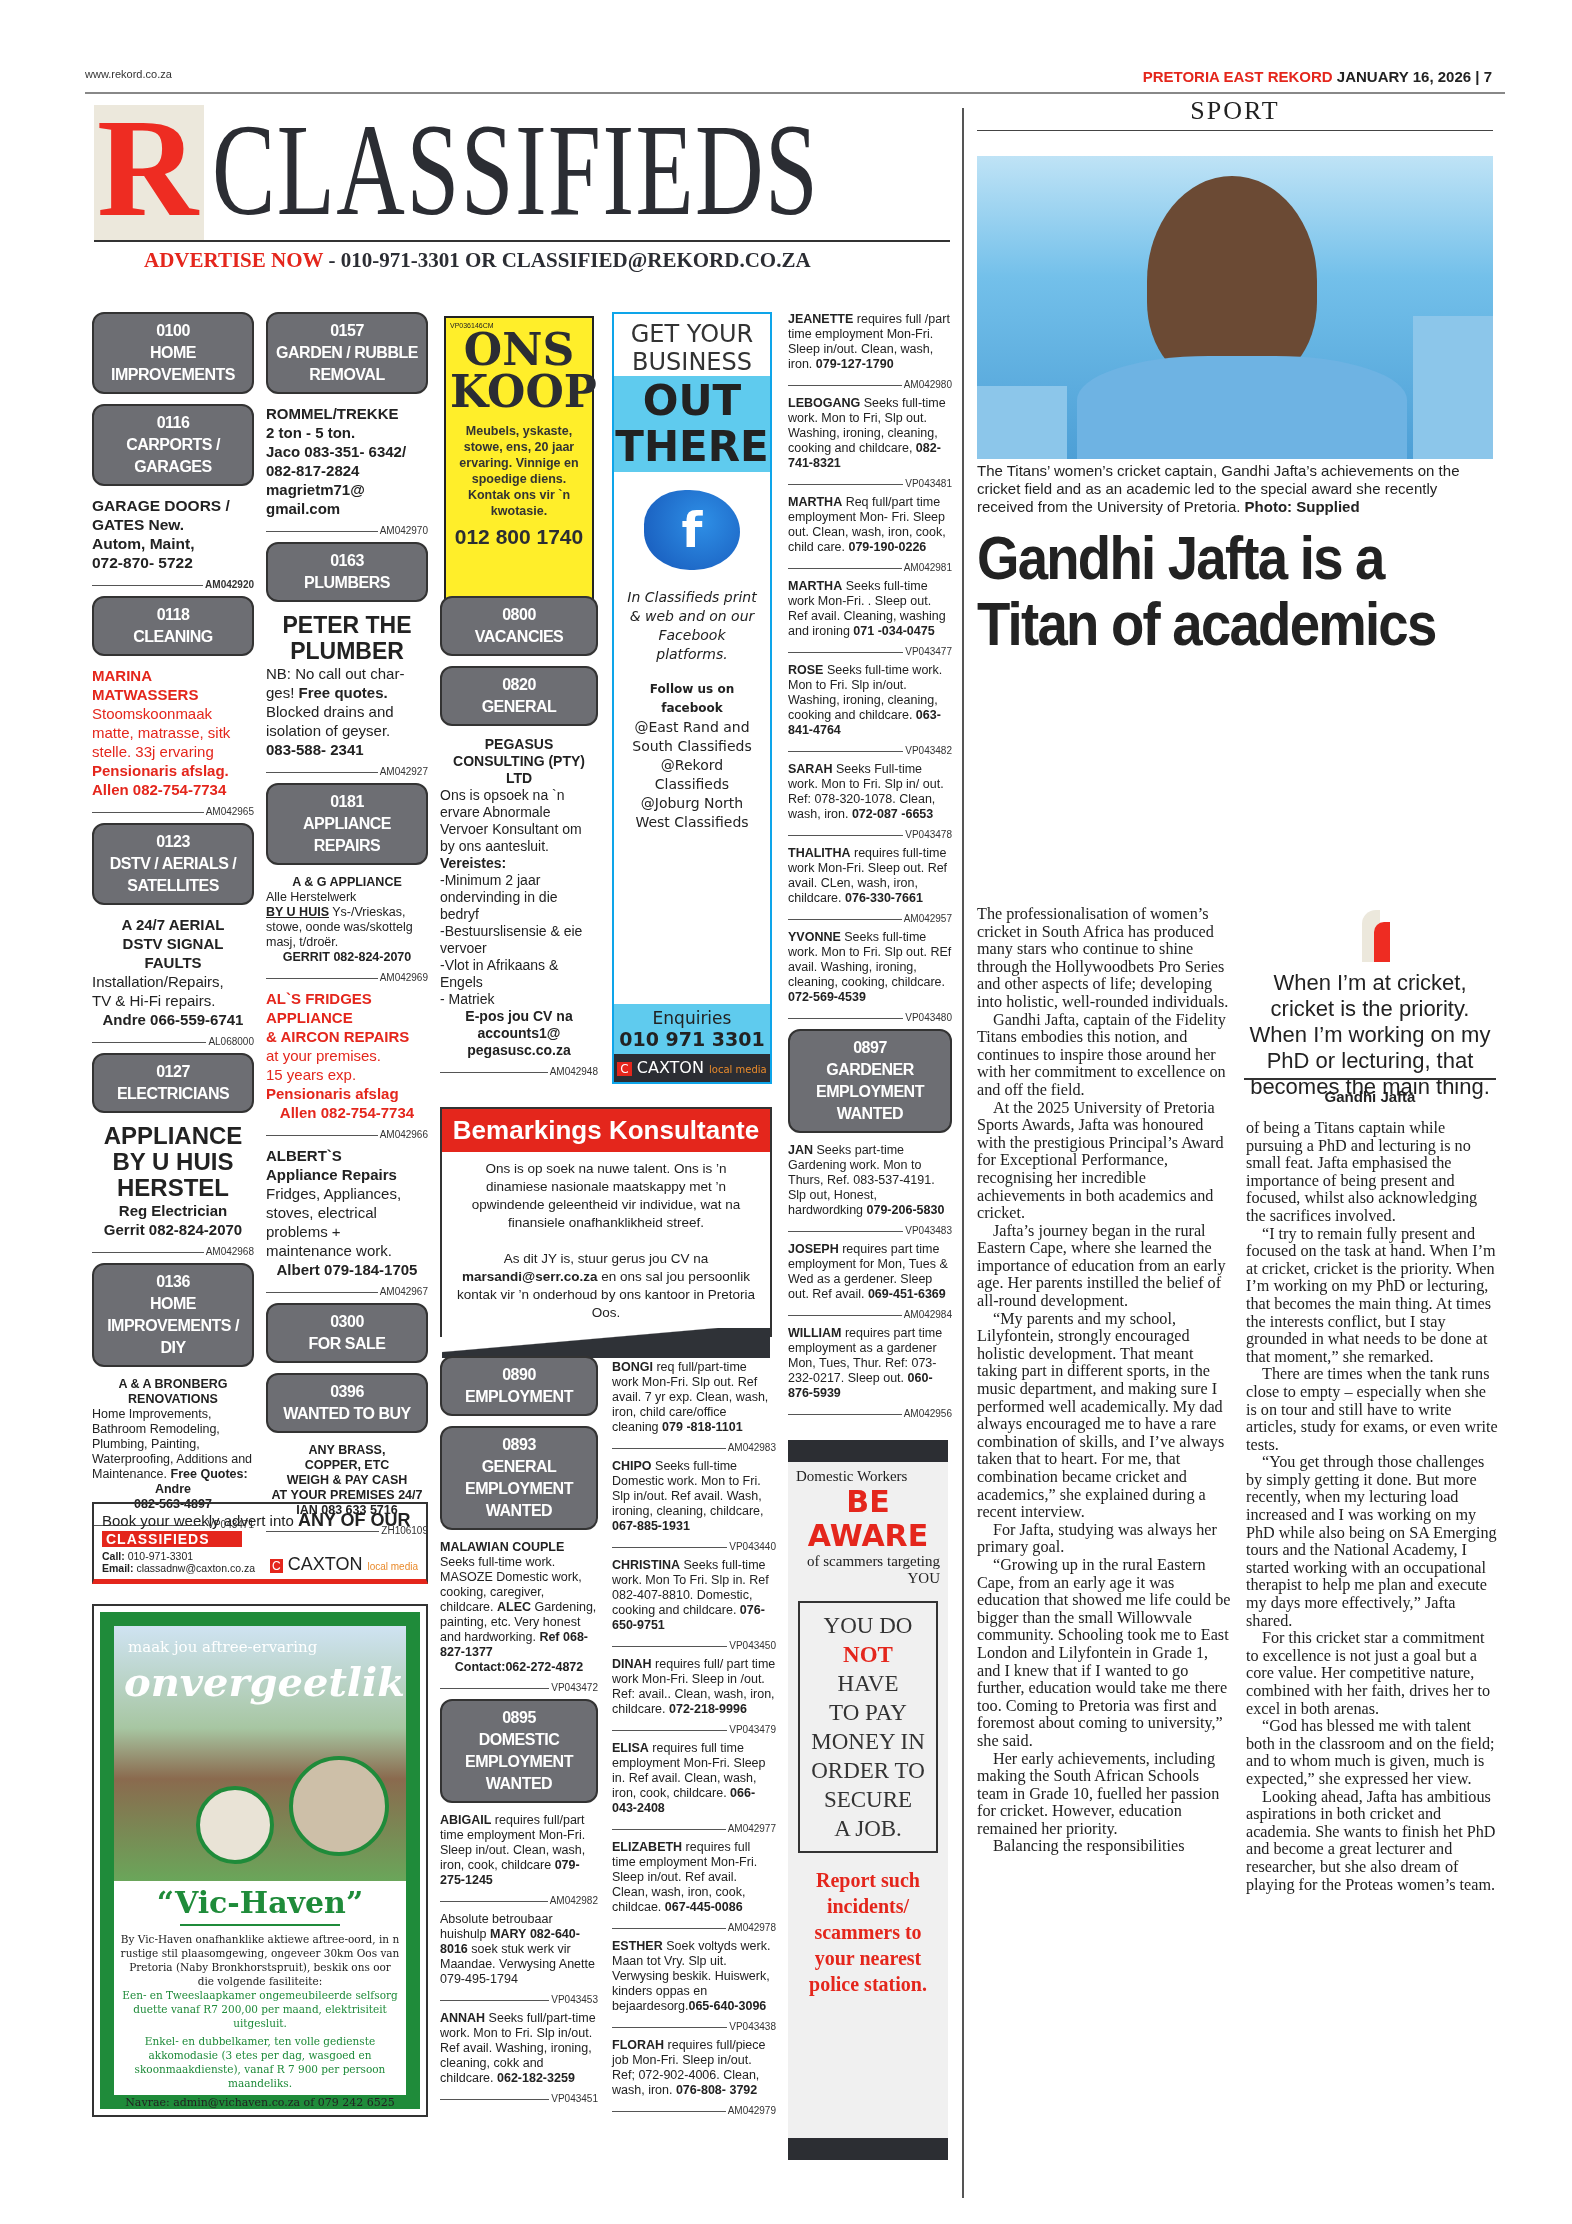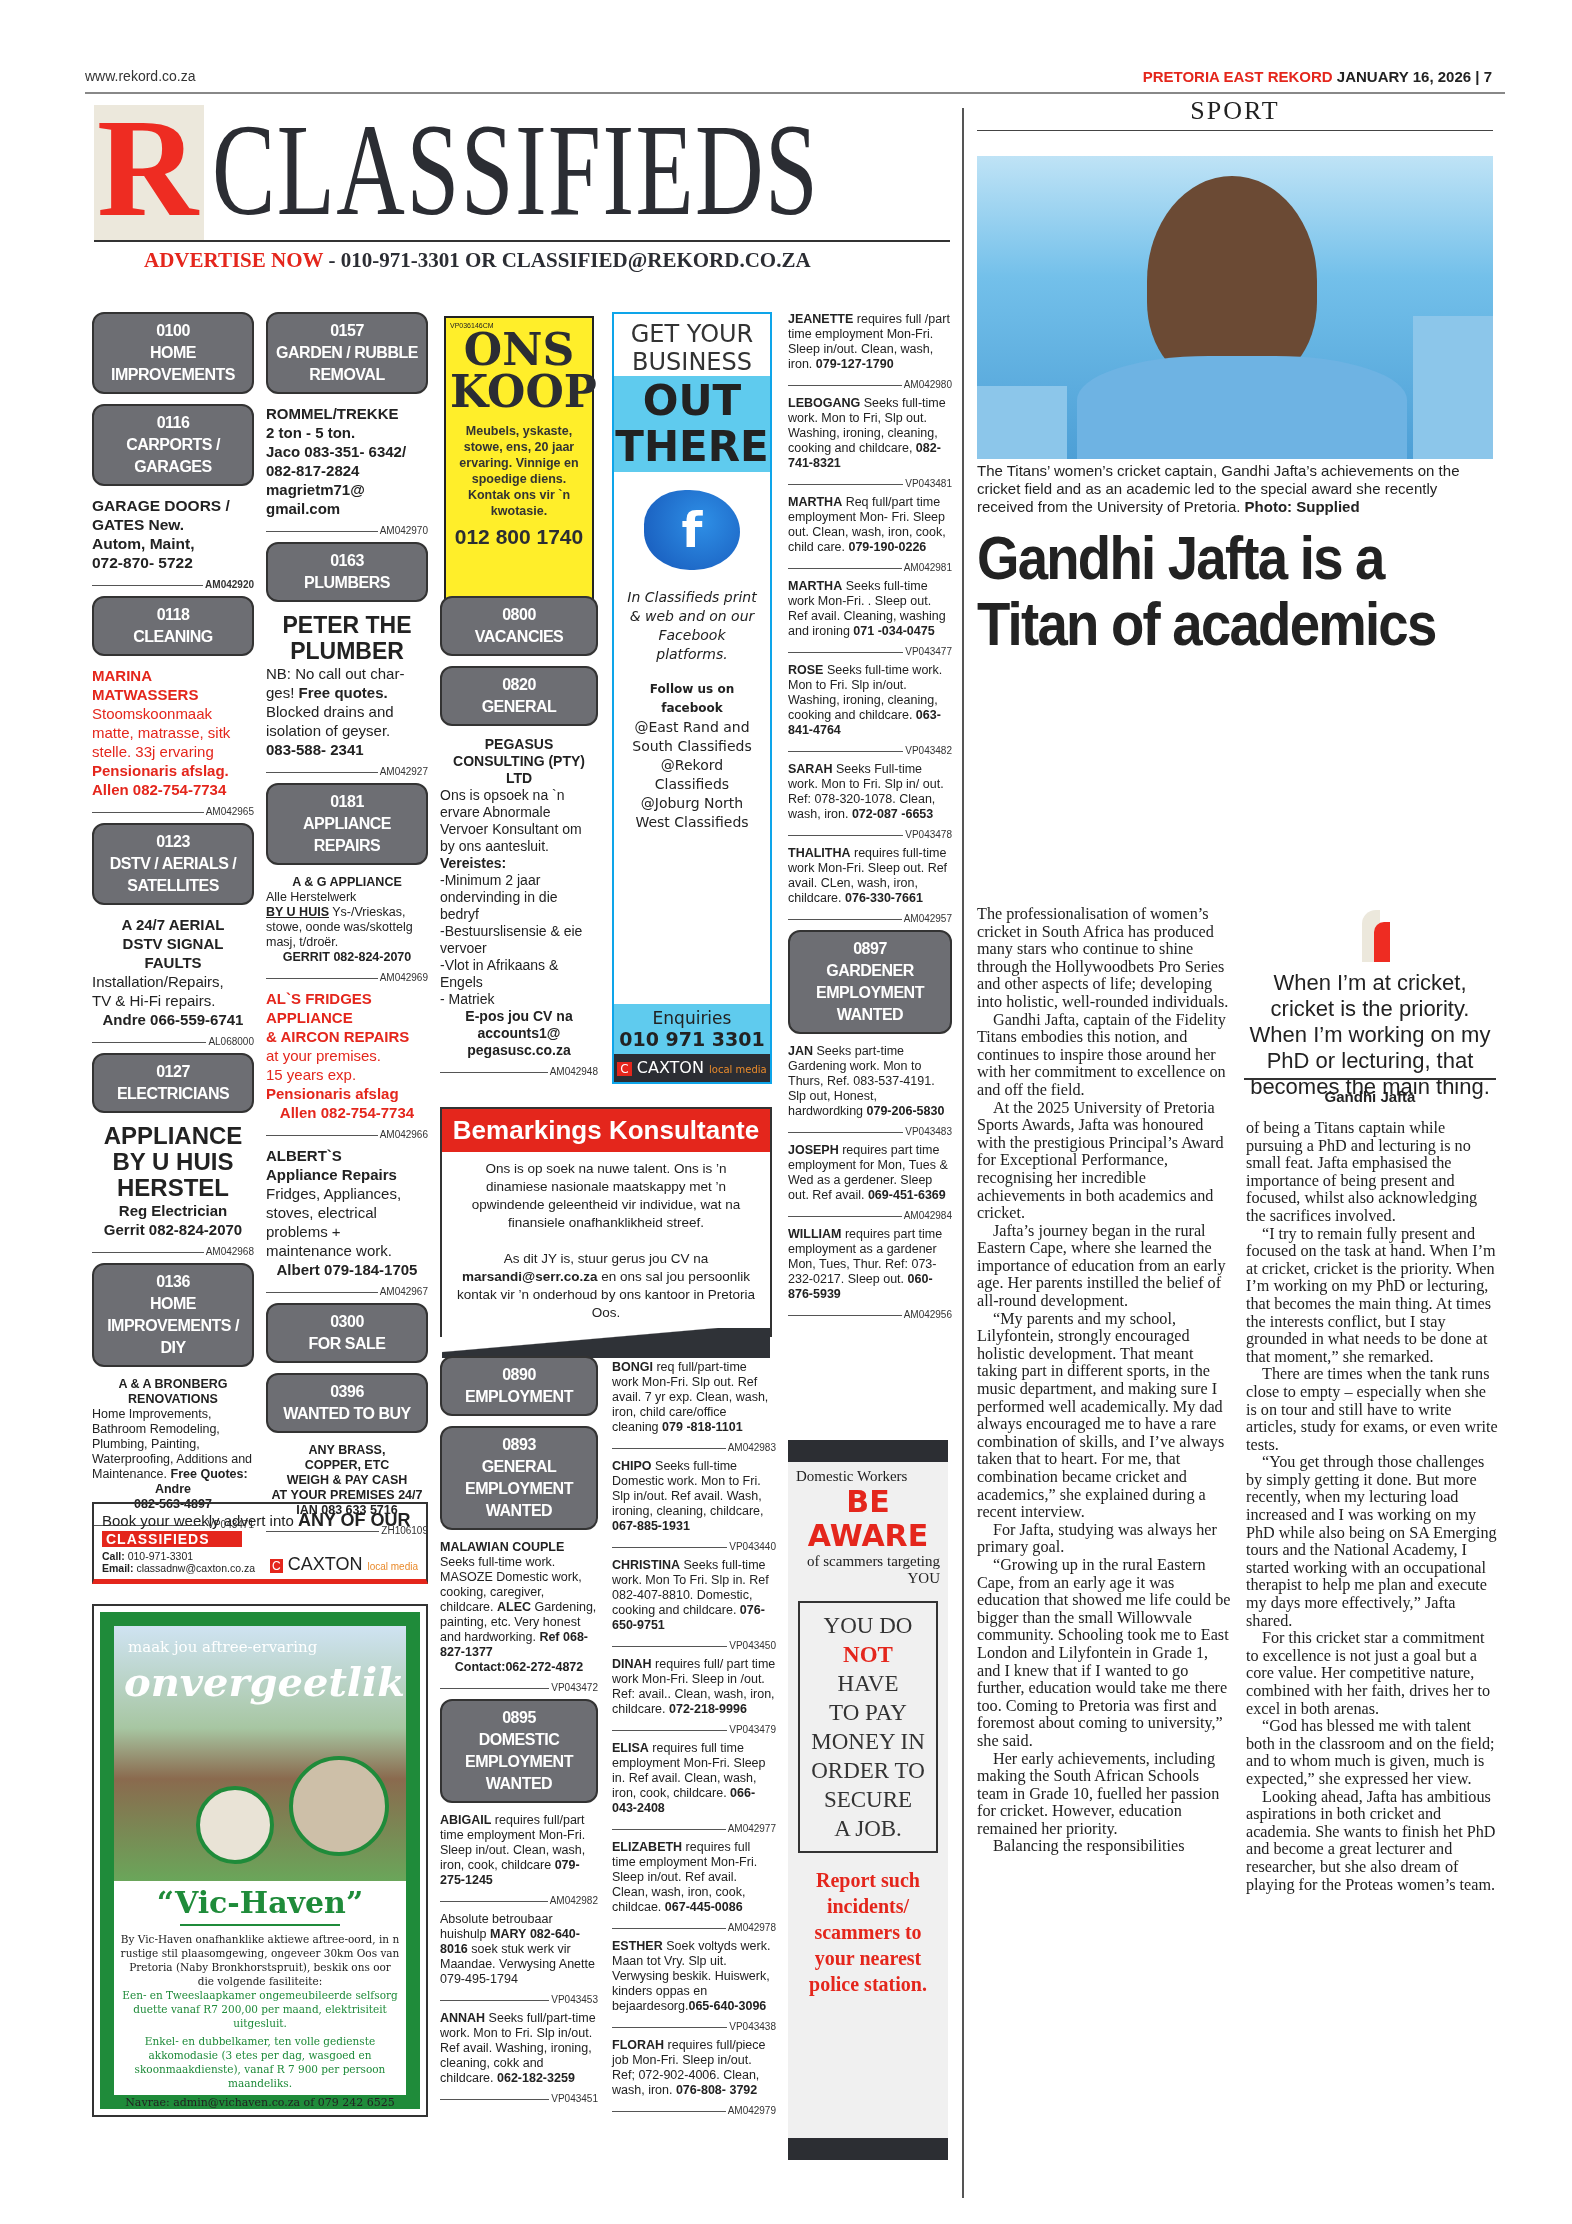--- a/index.html
+++ b/index.html
@@ -1,18 +1,18 @@
 <!DOCTYPE html>
 <html><head>
 <meta charset="utf-8">
 <style>
 *{box-sizing:border-box;margin:0;padding:0}
 body{width:1572px;height:2224px;background:#fff;position:relative;font-family:"Liberation Sans",sans-serif;color:#222;overflow:hidden}
 .abs{position:absolute}
-.topurl{left:85px;top:68px;font-size:14px;color:#333}
+.topurl{left:85px;top:68px;font-size:11px;color:#333}
 .topright{right:80px;top:68px;font-size:15px;font-weight:bold}
 .topright .red{color:#e4261c}
 .topline{left:85px;top:92px;width:1420px;height:2px;background:#888}
 .logo{left:94px;top:105px;width:110px;height:135px;background:#ece8dc}
 .logoR{left:97px;top:98px;font-family:"Liberation Serif",serif;font-size:140px;font-weight:bold;color:#ee2c22;line-height:1}
 .logoText{left:212px;top:104px;font-family:"Liberation Serif",serif;font-size:132px;color:#2b2d33;line-height:1;letter-spacing:2px;transform:scaleX(.72);transform-origin:left top}
 .logoline{left:94px;top:240px;width:856px;height:2px;background:#333}
 .advert{left:144px;top:248px;font-family:"Liberation Serif",serif;font-weight:bold;font-size:21px;color:#2b2d33}
 .advert .red{color:#e4261c}
 .vdiv{width:2px;background:#555}
@@ -335,20 +335,21 @@
 </div>
 
 <div class="col" style="left:788px;top:312px;width:164px">
   <div class="ad small"><b>JEANETTE</b><span> requires full /part time employment Mon-Fri. Sleep in/out. Clean, wash, iron. </span><b>079-127-1790</b><div class="ref"><span>AM042980</span></div></div>
   <div class="ad small"><b>LEBOGANG</b><span> Seeks full-time work. Mon to Fri, Slp out. Washing, ironing, cleaning, cooking and childcare, </span><b>082-741-8321</b><div class="ref"><span>VP043481</span></div></div>
   <div class="ad small"><b>MARTHA</b><span> Req full/part time employment Mon- Fri. Sleep out. Clean, wash, iron, cook, child care. </span><b>079-190-0226</b><div class="ref"><span>AM042981</span></div></div>
   <div class="ad small"><b>MARTHA</b><span> Seeks full-time work Mon-Fri. . Sleep out. Ref avail. Cleaning, washing and ironing </span><b>071 -034-0475</b><div class="ref"><span>VP043477</span></div></div>
   <div class="ad small"><b>ROSE</b><span> Seeks full-time work. Mon to Fri. Slp in/out. Washing, ironing, cleaning, cooking and childcare. </span><b>063-841-4764</b><div class="ref"><span>VP043482</span></div></div>
   <div class="ad small"><b>SARAH</b><span> Seeks Full-time work. Mon to Fri. Slp in/ out. Ref: 078-320-1078. Clean, wash, iron. </span><b>072-087 -6653</b><div class="ref"><span>VP043478</span></div></div>
   <div class="ad small"><b>THALITHA</b><span> requires full-time work Mon-Fri. Sleep out. Ref avail. CLen, wash, iron, childcare. </span><b>076-330-7661</b><div class="ref"><span>AM042957</span></div></div>
+  <div class="ad small"><b>YVONNE</b><span> Seeks full-time work. Mon to Fri. Slp out. REf avail. Washing, ironing, cleaning, cooking, childcare. </span><b>072-569-4539</b><div class="ref"><span>VP043480</span></div></div>
   <div class="hdr">
       <span>0897</span>
       <span>GARDENER</span>
       <span>EMPLOYMENT</span>
       <span>WANTED</span>
     </div>
   <div class="ad small"><b>JAN</b><span> Seeks part-time Gardening work. Mon to Thurs, Ref. 083-537-4191. Slp out, Honest, hardwordking </span><b>079-206-5830</b><div class="ref"><span>VP043483</span></div></div>
   <div class="ad small"><b>JOSEPH</b><span> requires part time employment for Mon, Tues &amp; Wed as a gerdener. Sleep out. Ref avail. </span><b>069-451-6369</b><div class="ref"><span>AM042984</span></div></div>
   <div class="ad small"><b>WILLIAM</b><span> requires part time employment as a gardener Mon, Tues, Thur. Ref: 073-232-0217. Sleep out. </span><b>060-876-5939</b><div class="ref"><span>AM042956</span></div></div>
 </div>

